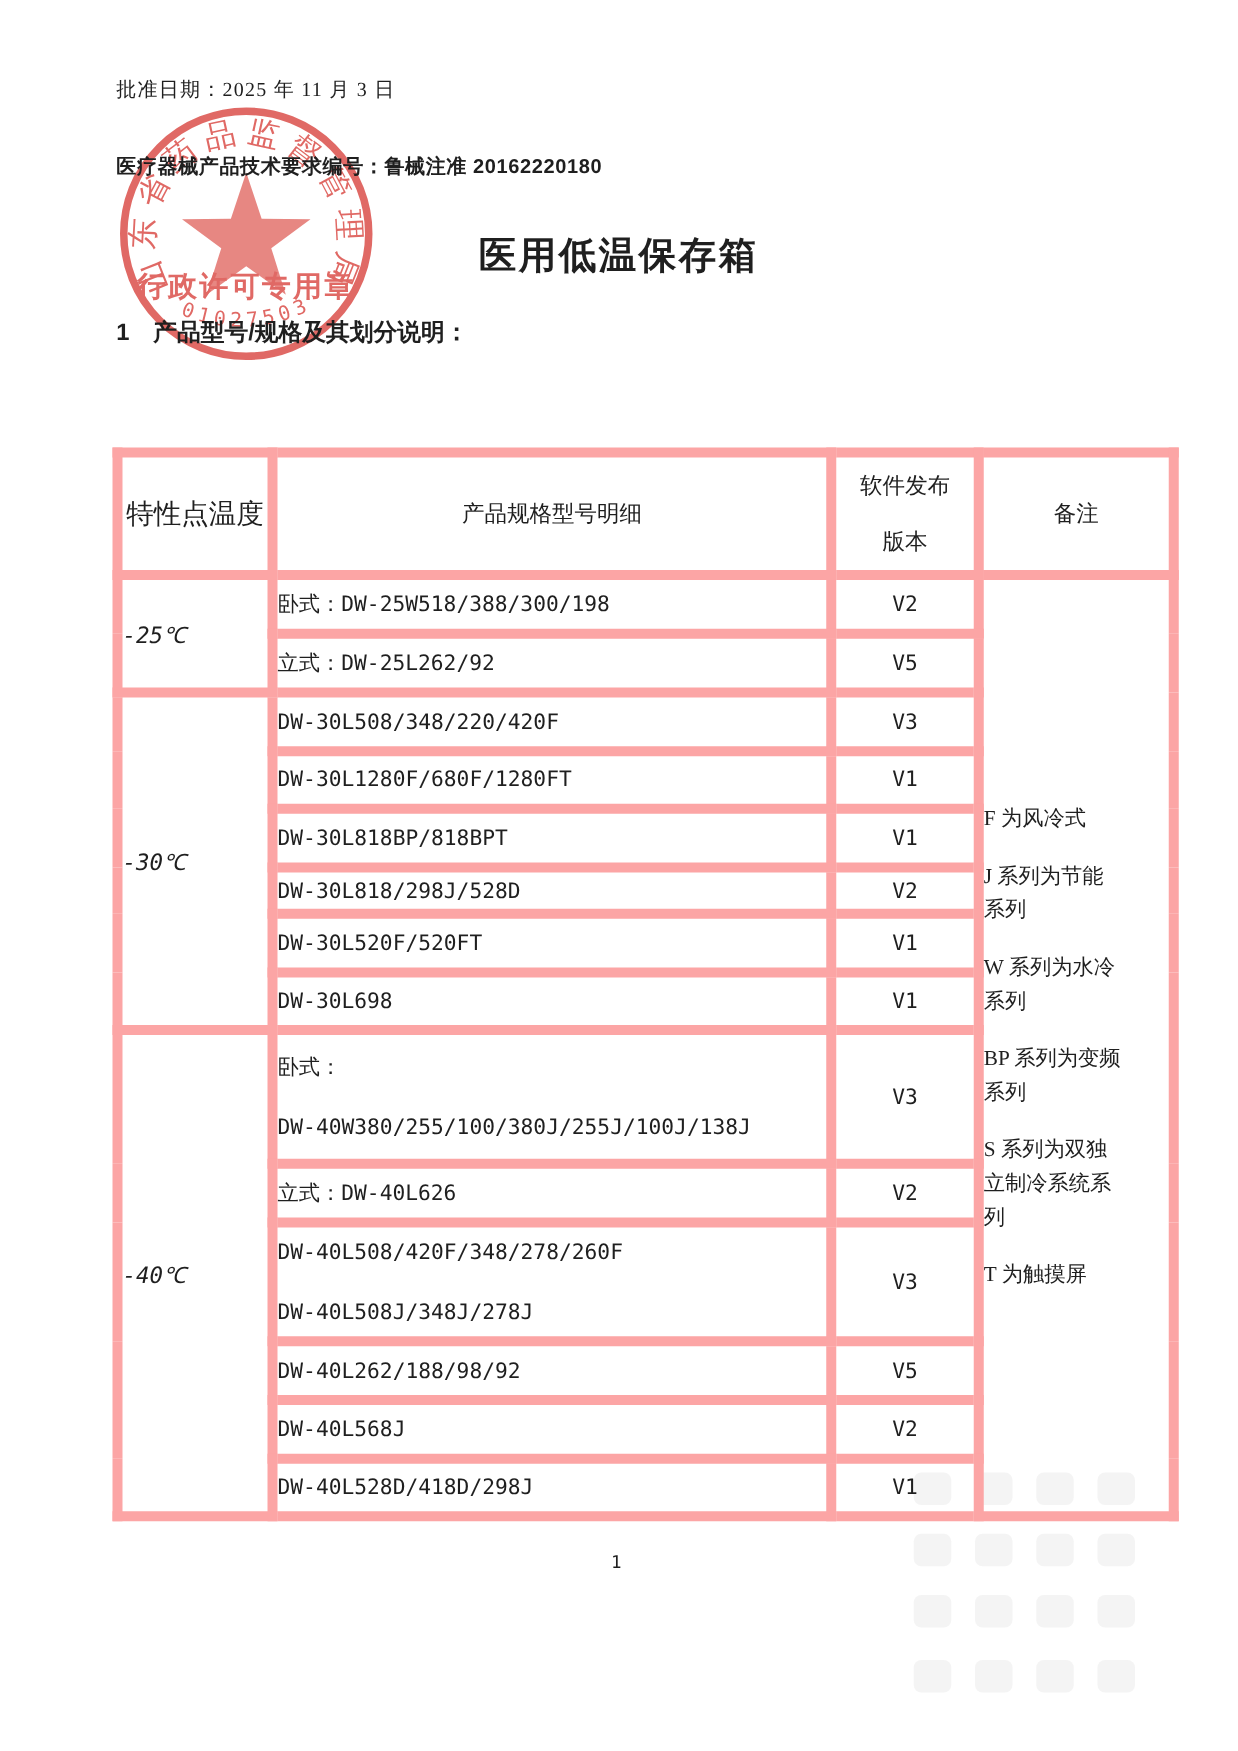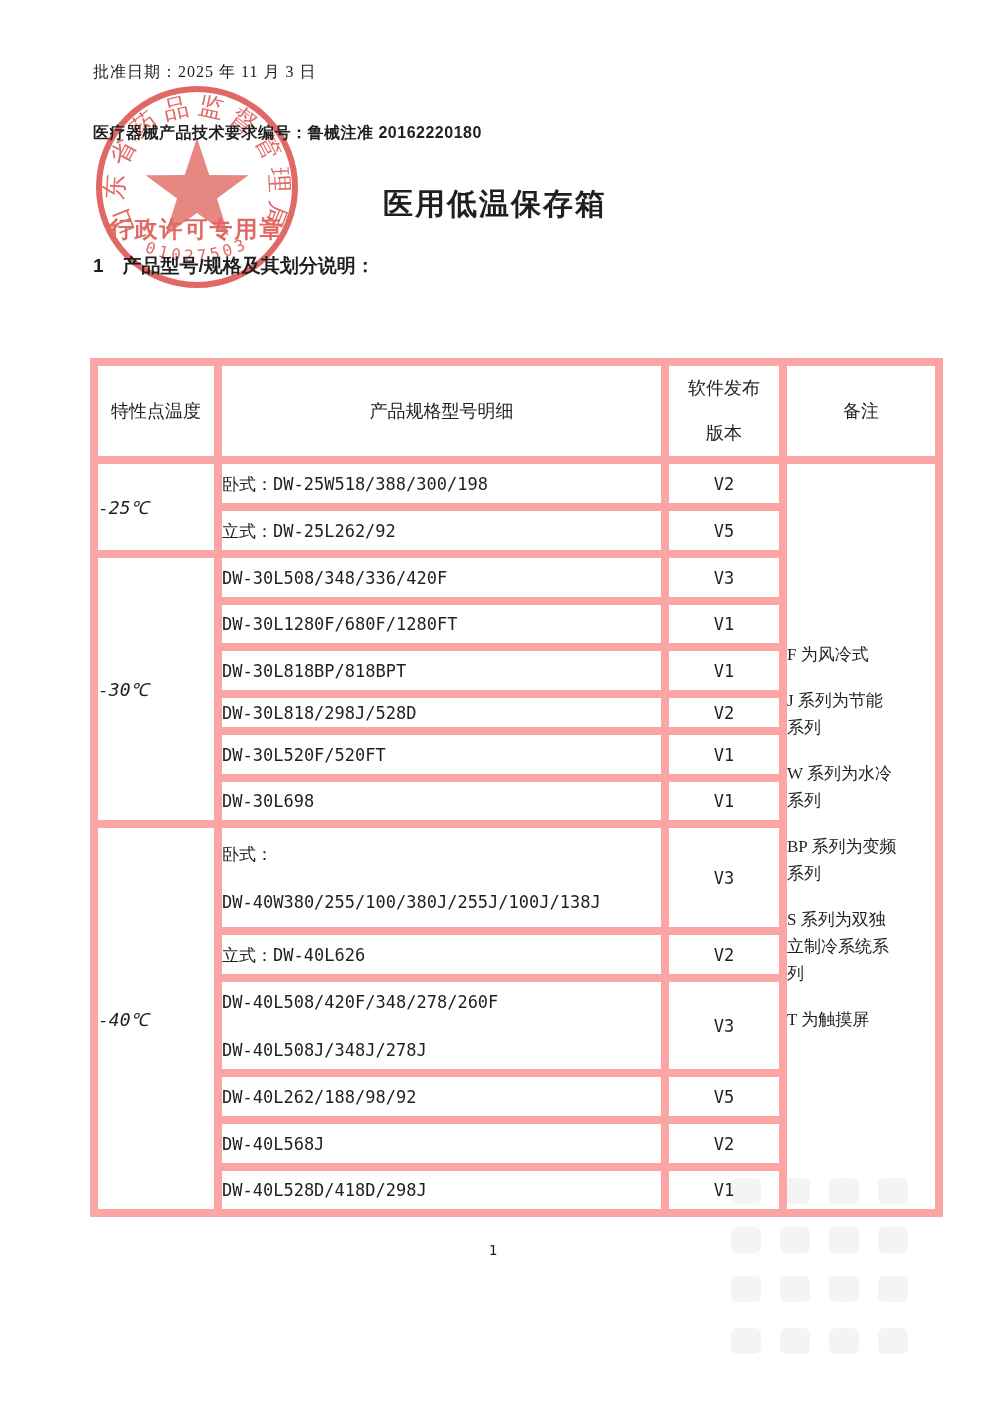--- a/index.html
+++ b/index.html
@@ -21,21 +21,21 @@
   .section-1-1{left:93px;top:311px;font-size:17px;z-index:2;}
   .section-1-1 .num{display:inline-block;margin-right:13px;}
   .stamp{left:94px;top:84px;width:208px;height:208px;z-index:1;opacity:0.88;}
   .page-number{left:478px;top:1242px;width:30px;text-align:center;font-size:14px;
     font-family:"DejaVu Sans Mono",monospace;}
 
   table.spec{position:absolute;left:90px;top:358px;width:813px;border-collapse:collapse;
     table-layout:fixed;z-index:2;}
   table.spec th, table.spec td{border:8px solid #fca5a5;padding:0;vertical-align:middle;
     font-weight:normal;}
-  th.h-temp{width:116px;font-size:18px;}
+  th.h-temp{width:116px;font-size:22px;}
   th.h-model{width:439px;font-size:18px;}
   th.h-version{width:110px;font-size:18px;}
   th.h-remark{width:148px;font-size:18px;}
   th .two-line{line-height:45px;}
   td.temp-cell{font-size:18px;padding-left:7px;text-align:left;
     font-family:"DejaVu Sans Mono","Liberation Mono",monospace;font-style:italic;}
   td.model-cell{padding-left:12px;text-align:left;
     font-family:"DejaVu Sans Mono","Liberation Mono",monospace;font-size:17px;}
   td.model-cell .model-line{line-height:26px;}
   td.model-cell .model-gap{height:22px;}
@@ -121,21 +121,21 @@
         </tr>
         <tr style="height: 47px;">
           <td class="model-cell">
             <div class="model-line">立式：DW-25L262/92</div>
           </td>
           <td class="version-cell">V5</td>
         </tr>
         <tr style="height: 47px;">
           <td rowspan="6" class="temp-cell">-30℃</td>
           <td class="model-cell">
-            <div class="model-line">DW-30L508/348/336/420F</div>
+            <div class="model-line">DW-30L508/348/220/420F</div>
           </td>
           <td class="version-cell">V3</td>
         </tr>
         <tr style="height: 46px; padding-left: 24px;">
           <td class="model-cell">
             <div class="model-line">DW-30L1280F/680F/1280FT</div>
           </td>
           <td class="version-cell">V1</td>
         </tr>
         <tr style="height: 47px;">

